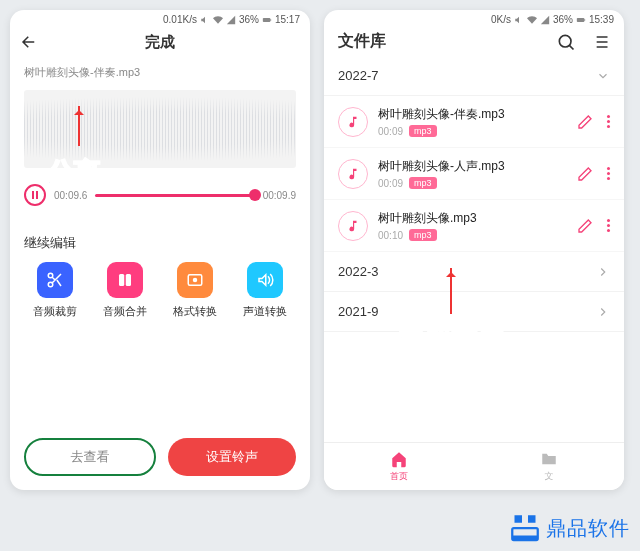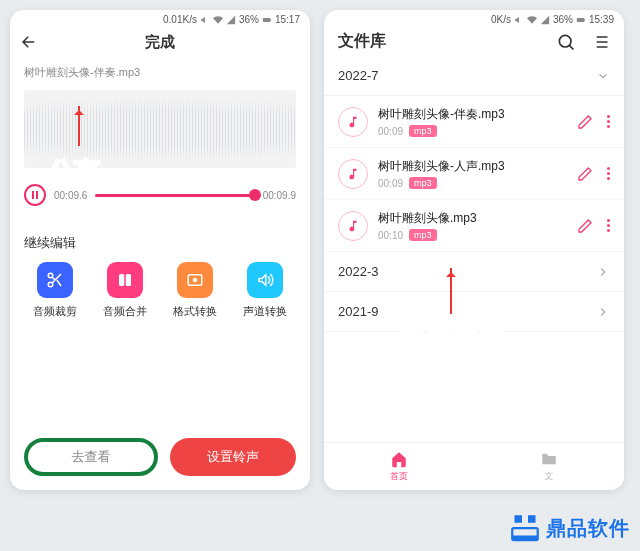--- a/index.html
+++ b/index.html
@@ -34,21 +34,21 @@
   .slider::after{content:"";position:absolute;right:-6px;top:-5px;width:12px;height:12px;background:#ee2e6b;border-radius:50%}
   .section-h{font-size:13px;font-weight:400;padding:18px 14px 10px 14px}
   .tools{display:flex;justify-content:space-around;padding:0 10px}
   .tool{display:flex;flex-direction:column;align-items:center;gap:6px;width:60px}
   .tool .tic{width:36px;height:36px;border-radius:9px;display:flex;align-items:center;justify-content:center;color:#fff}
   .tool .tic svg{width:18px;height:18px}
   .c-blue{background:#3a63ff}.c-pink{background:#ff3d7f}.c-orange{background:#ff8a3d}.c-cyan{background:#1fc8ff}
   .tool .tl{font-size:11px;color:#333}
   .btnrow{position:absolute;bottom:14px;left:14px;right:14px;display:flex;gap:12px}
   .btn{flex:1;height:38px;border-radius:19px;display:flex;align-items:center;justify-content:center;font-size:13px}
-  .btn.ghost{border:4px solid #15803d;color:#888;background:#fff}
+  .btn.ghost{border:2px solid #15803d;color:#888;background:#fff}
   .btn.primary{background:#ef4444;color:#fff}
   .grouprow{display:flex;align-items:center;justify-content:space-between;padding:12px 14px;border-bottom:1px solid #f2f2f2;font-size:13px;color:#333}
   .chev{width:14px;height:14px;color:#aaa}
   .filerow{display:flex;align-items:center;padding:10px 14px;gap:10px;border-bottom:1px solid #f6f6f6}
   .fic{width:30px;height:30px;border:1px solid #ffb6cf;border-radius:50%;display:flex;align-items:center;justify-content:center;color:#f54379;flex:none}
   .fic svg{width:14px;height:14px}
   .fmeta{flex:1;min-width:0}
   .fname{font-size:12px;color:#222;white-space:nowrap;overflow:hidden;text-overflow:ellipsis}
   .fsub{display:flex;align-items:center;gap:6px;margin-top:2px}
   .fdur{font-size:10px;color:#aaa}
@@ -56,21 +56,21 @@
   .ractions{display:flex;align-items:center;gap:14px;color:#f54379}
   .ractions svg{width:16px;height:16px}
   .dots{display:flex;flex-direction:column;gap:2px}
   .dots i{width:3px;height:3px;background:#f54379;border-radius:50%;display:block}
   .tabbar{position:absolute;bottom:0;left:0;right:0;height:48px;border-top:1px solid #eee;display:flex;justify-content:space-around;align-items:center;background:#fff}
   .tab{display:flex;flex-direction:column;align-items:center;gap:2px;color:#bbb;font-size:9px}
   .tab.active{color:#f54379}
   .tab svg{width:18px;height:18px}
   .brand{position:absolute;right:6px;bottom:6px;display:flex;align-items:center;gap:6px;background:rgba(255,255,255,.0);padding:2px 4px}
   .brand .logo{width:30px;height:30px}
-  .brand .bt{font-size:20px;font-weight:700;color:#1a73e8;letter-spacing:1px}
+  .brand .bt{font-size:20px;font-weight:400;color:#1a73e8;letter-spacing:1px}
 </style>
 </head>
 <body>
 
 <div class="stage">
 
   <div class="phone">
     <div class="statusbar">
       <span></span>
       <div class="sb-right">

